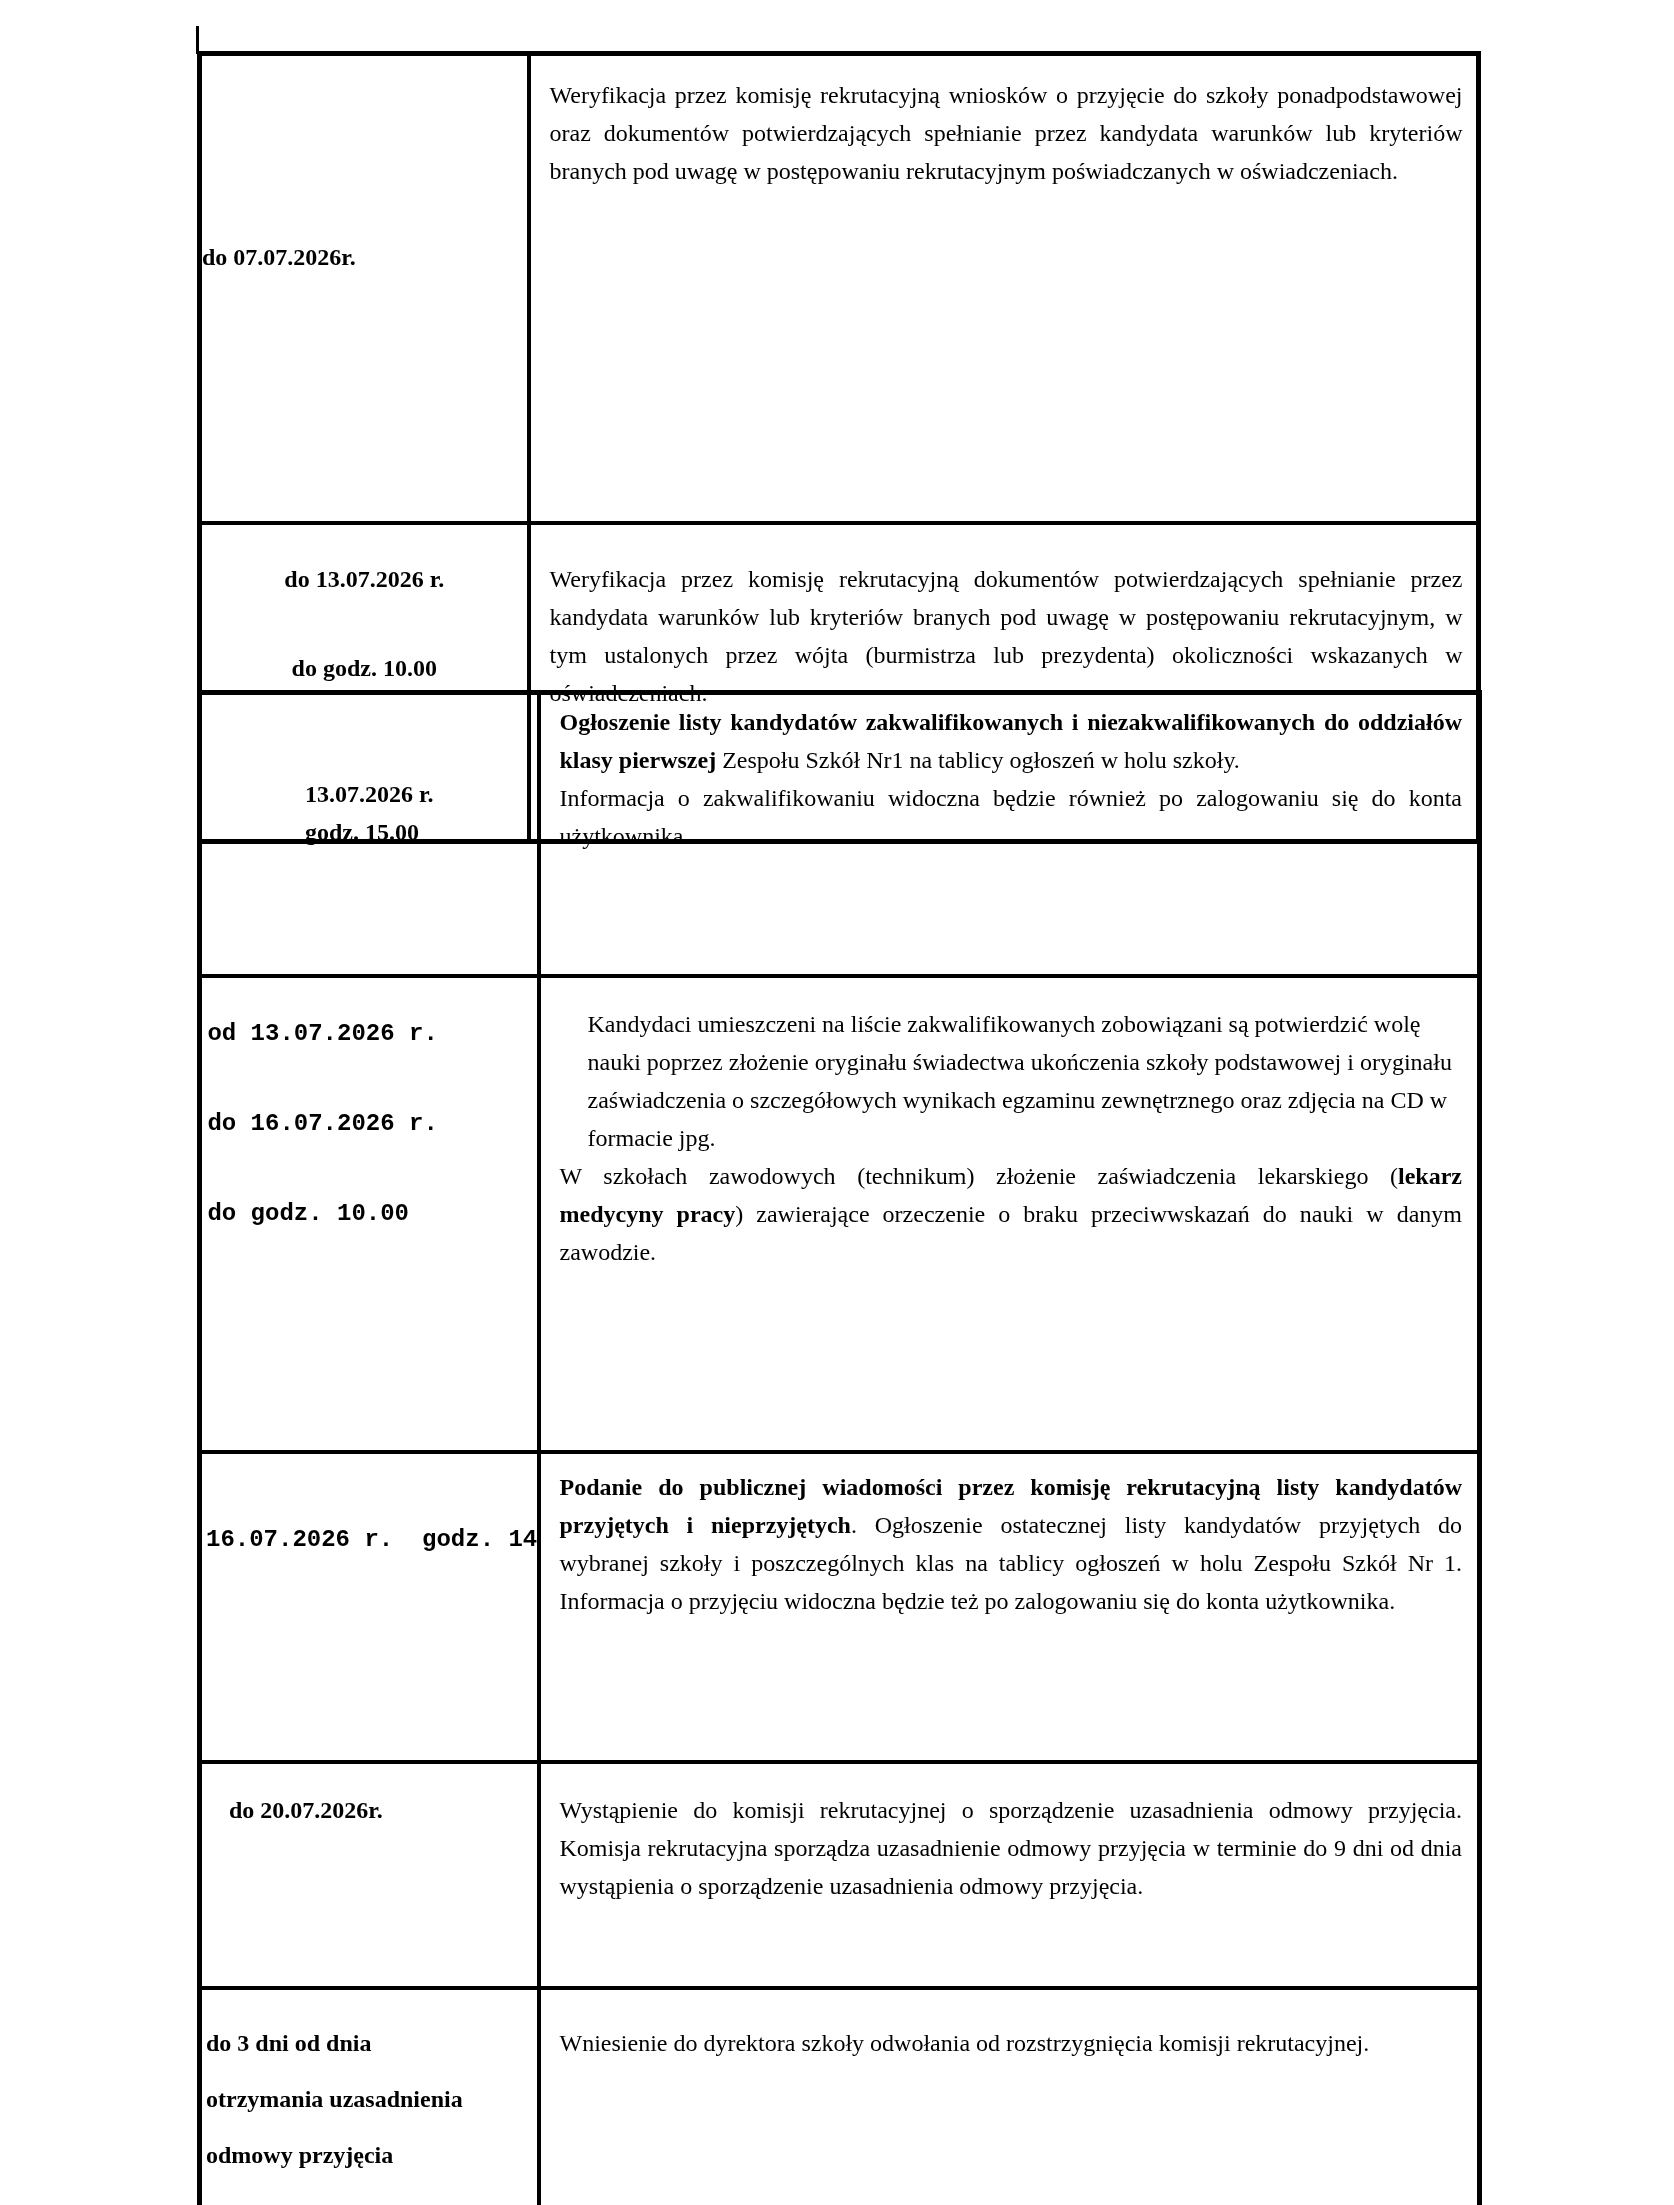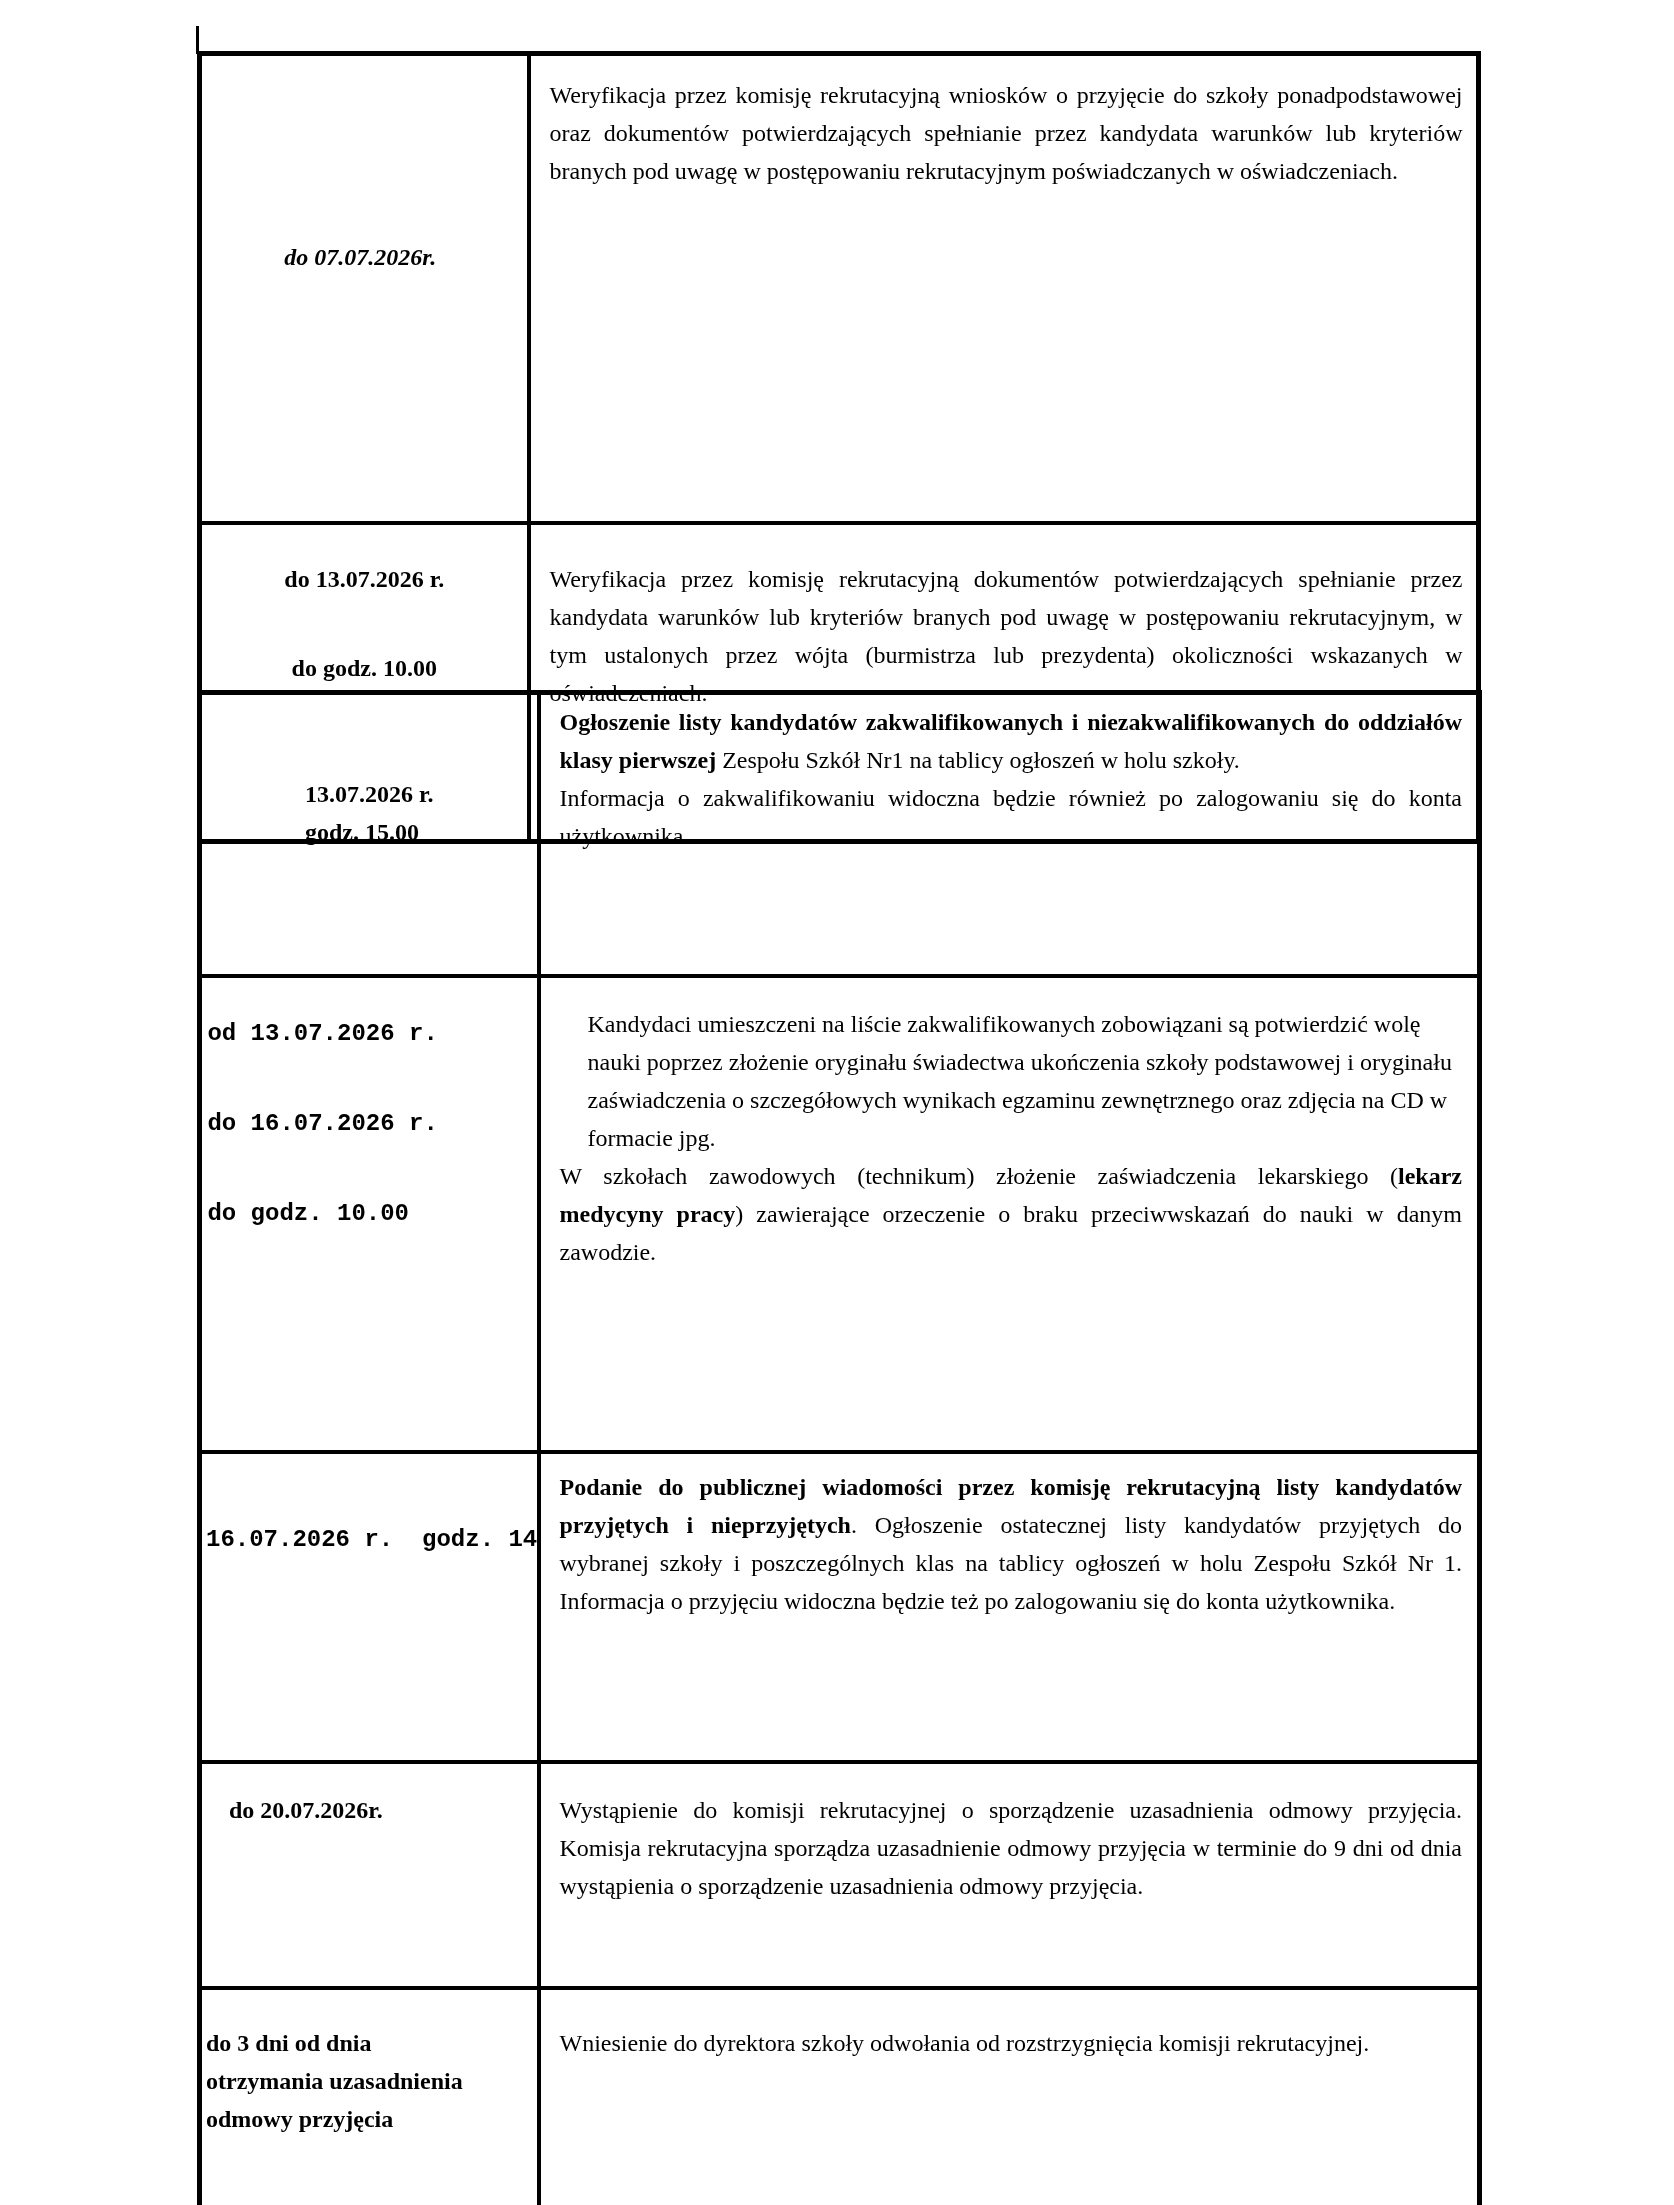--- a/index.html
+++ b/index.html
@@ -57,42 +57,42 @@
   .term-block { display: inline-block; }
   .b { font-weight: bold; }
   .para { margin: 0; }
   .align-justify { text-align: justify; }
   .align-left { text-align: left; margin-left: 28px; }
 
   
   #t1 tr:nth-child(1) td { height: 283px; }
   #t1 tr:nth-child(2) td { height: 279px; }
   #t1 .desc { padding: 20px 13.5px 0 19px; }
-  #t1 tr:nth-child(1) .term { text-align: center; padding: 182px 8px 0 0; font-style: italic; }
+  #t1 tr:nth-child(1) .term { text-align: left; padding: 182px 8px 0 0; }
   #t1 tr:nth-child(2) .term { text-align: center; padding-top: 35px; }
   #t1 tr:nth-child(2) .term .line + .line { margin-top: 51px; }
   #t1 tr:nth-child(2) .desc { padding-top: 35px; }
 
   
   #t2 tr:nth-child(1) td { height: 199px; }
   #t2 tr:nth-child(2) td { height: 435px; }
   #t2 tr:nth-child(3) td { height: 239px; }
   #t2 tr:nth-child(4) td { height: 195px; }
   #t2 tr:nth-child(5) td { height: 204px; }
   #t2 tr:nth-child(6) td { height: 202px; }
 
   #t2 .desc { padding: 8px 15px 0 19px; }
   #t2 tr:nth-child(1) .term { text-align: center; padding-top: 80px; }
   #t2 tr:nth-child(1) .term-block { text-align: left; }
   #t2 tr:nth-child(2) .term { text-align: left; padding: 37px 0 0 5.4px; font-family: Liberation Mono, monospace; }
   #t2 tr:nth-child(2) .term .line + .line { margin-top: 52px; }
   #t2 tr:nth-child(3) .term { text-align: right; padding: 67px 0 0 4px; font-family: Liberation Mono, monospace; }
   #t2 tr:nth-child(4) .term { text-align: left; padding: 27px 0 0 27px; }
   #t2 tr:nth-child(5) .term { text-align: left; padding: 34px 5.4px 0 4px; }
-  #t2 tr:nth-child(5) .term .line + .line { }
+  #t2 tr:nth-child(5) .term .line + .line { margin-top: 18px; }
   #t2 tr:nth-child(6) .term { text-align: left; padding: 37px 5.4px 0 4px; }
   #t2 tr:nth-child(6) .term .line + .line { margin-top: 19px; }
 
   #t2 tr:nth-child(2) .desc { padding-top: 27px; }
   #t2 tr:nth-child(3) .desc { padding-top: 13.5px; margin-left: 48px; }
   #t2 tr:nth-child(4) .desc { padding-top: 27px; }
   #t2 tr:nth-child(5) .desc { padding-top: 34px; }
   #t2 tr:nth-child(6) .desc { padding-top: 37px; }
 </style>
 </head>

